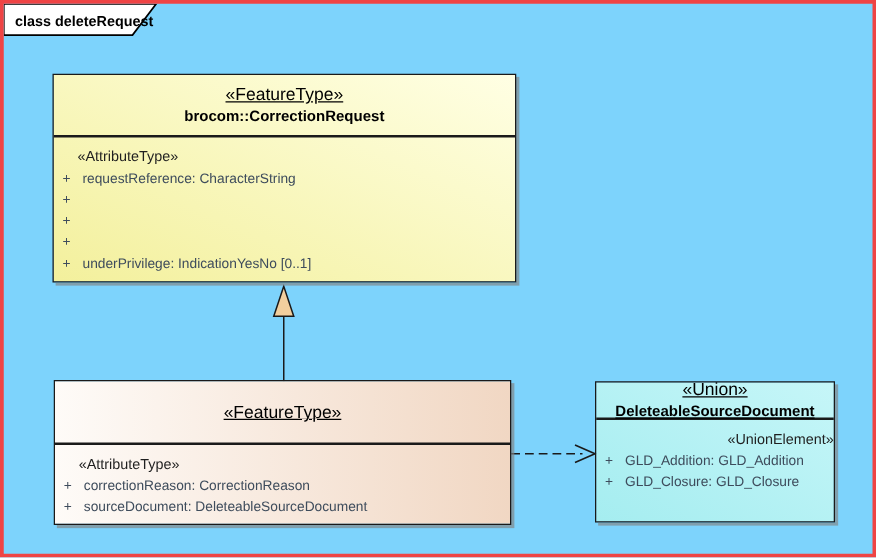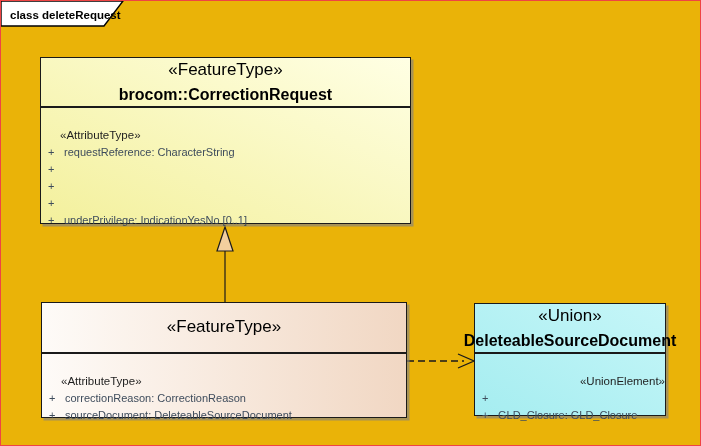--- a/index.html
+++ b/index.html
@@ -1,21 +1,21 @@
 <!DOCTYPE html>
 <html style="--yellow_from: #FFFFE4; --yellow_to: #F3F09C; --peach_from: #FEFBF8; --peach_to: #F1D7C3; --cyan_from: #C6F6F8; --cyan_to: #A5EDF0; --triangle_fill: #F2CF9E; --attr_text: #3E4C5C; --line_color: #1a1a1a;"><head>
 <meta charset="utf-8">
 <style>
   html, body { margin: 0; padding: 0; background: #ffffff; }
   * { box-sizing: border-box; }
   .canvas {
     position: relative;
     width: 701px; height: 446px;
-    background: #eab308;
-    border: 1px solid #ef4444;
+    background: #7dd3fc;
+    border: 3px solid #ef4444;
     font-family: "Liberation Sans", sans-serif;
     overflow: hidden;
   }
   .frame-tab { position: absolute; left: 0; top: 0; }
   .tab-text { font: bold 11.5px "Liberation Sans", sans-serif; fill: #000; }
 
   .uml-box {
     position: absolute;
     border: 1px solid #1a1a1a;
     box-shadow: 2.5px 2.5px 0 rgba(130,130,130,0.65);
@@ -23,25 +23,25 @@
   .bg-yellow { background: linear-gradient(to bottom left, var(--yellow_from), var(--yellow_to)); }
   .bg-peach  { background: linear-gradient(to right, var(--peach_from), var(--peach_to)); }
   .bg-cyan   { background: linear-gradient(to bottom left, var(--cyan_from), var(--cyan_to)); }
 
   .box-header {
     display: flex; flex-direction: column;
     align-items: center; justify-content: center;
     border-bottom: 2px solid #1a1a1a;
     line-height: 1.45;
   }
-  .stereotype { font-size: 17px; color: #000; }
-  .class-name { font-size: 16px; font-weight: bold; color: #000; }
-  .underlined { }
+  .stereotype { font-size: 14px; color: #000; text-decoration: underline; }
+  .class-name { font-size: 12px; font-weight: bold; color: #000; }
+  .underlined { text-decoration: underline; }
 
-  .box-attrs { padding-top: 19px; }
+  .box-attrs { padding-top: 8px; }
   .attr-stereotype {
     font-size: 11.5px; color: #1f1f1f;
     padding-left: 19px; line-height: 17px;
   }
   .attr-row { display: flex; line-height: 17px; }
   .attr-vis {
     width: 23px; padding-left: 7px;
     font-size: 11px; color: var(--attr_text);
   }
   .attr-text { font-size: 11px; color: var(--attr_text); white-space: nowrap; }
@@ -106,28 +106,29 @@
         <span class="attr-text">correctionReason: CorrectionReason</span>
       </div>
       <div class="attr-row">
         <span class="attr-vis">+</span>
         <span class="attr-text">sourceDocument: DeleteableSourceDocument</span>
       </div>
     </div>
   </div>
 
   <div class="uml-box bg-cyan" style="left:473px; top:302px; width:192px; height:113px;">
-    <div class="box-header" style="height:50px;">
+    <div class="box-header" style="height:30px;">
       <div class="stereotype">«Union»</div>
       <div class="class-name underlined">DeleteableSourceDocument</div>
     </div>
     <div class="box-attrs">
       <div class="attr-stereotype" style="padding-left:13px;text-align:right;">«UnionElement»</div>
       <div class="attr-row">
         <span class="attr-vis">+</span>
+        <span class="attr-text">GLD_Addition: GLD_Addition</span>
       </div>
       <div class="attr-row">
         <span class="attr-vis">+</span>
         <span class="attr-text">GLD_Closure: GLD_Closure</span>
       </div>
     </div>
   </div>
 
 </div>
 

